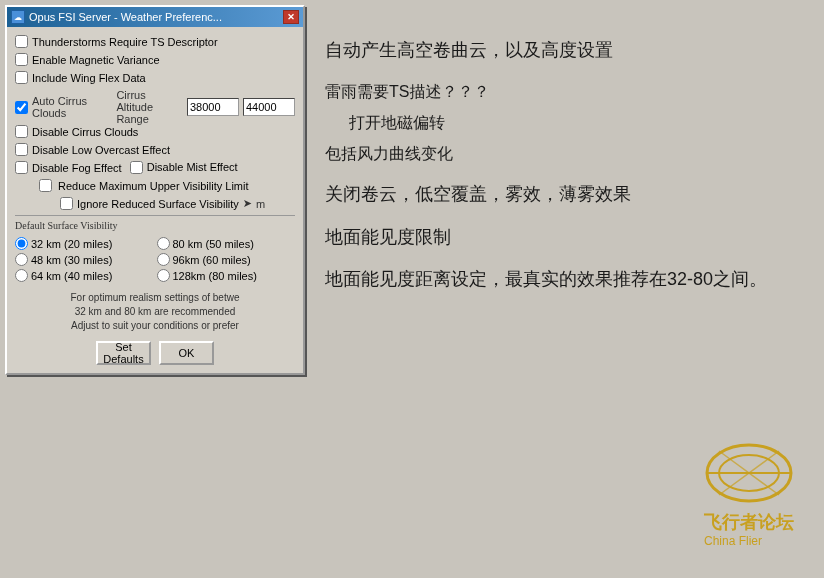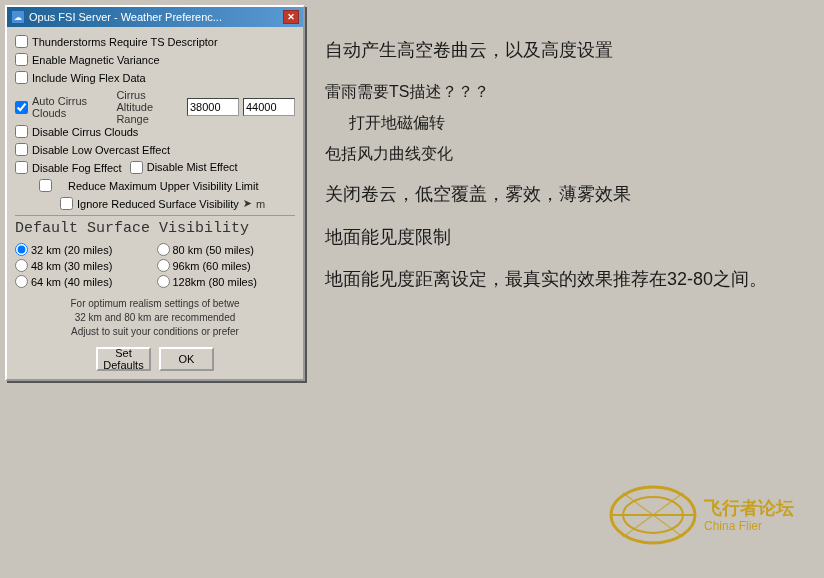--- a/index.html
+++ b/index.html
@@ -146,22 +146,22 @@
       display: flex;
       align-items: flex-start;
       gap: 4px;
     }
 
     .visibility-section {
       margin-top: 4px;
     }
 
     .visibility-title {
-      font-family: Liberation Mono, monospace;
-      font-size: 15px;
+      font-family: Liberation Serif, serif;
+      font-size: 10px;
       color: #333;
       margin-bottom: 6px;
     }
 
     .radio-grid {
       display: grid;
       grid-template-columns: 1fr 1fr;
       gap: 3px;
       margin-bottom: 9px;
     }
@@ -245,20 +245,21 @@
     }
 
     
     .logo-area {
       position: absolute;
       bottom: 30px;
       right: 30px;
       display: flex;
       align-items: center;
       gap: 6px;
+      flex-direction: column;
     }
 
     .logo-ellipse {
       width: 90px;
       height: 65px;
       position: relative;
     }
 
     .logo-text {
       font-size: 18px;
@@ -279,21 +280,21 @@
       top: 0;
       left: 0;
       width: 824px;
       height: 578px;
       background: #c8c4bc;
     }
 
     .reduce-row {
       display: flex;
       align-items: center;
-      gap: 16px;
+      gap: 6px;
       margin-bottom: 5px;
       font-family: Arial, sans-serif;
       font-size: 11px;
       padding-left: 24px;
     }
 
     .ignore-row {
       display: flex;
       align-items: center;
       gap: 4px;

